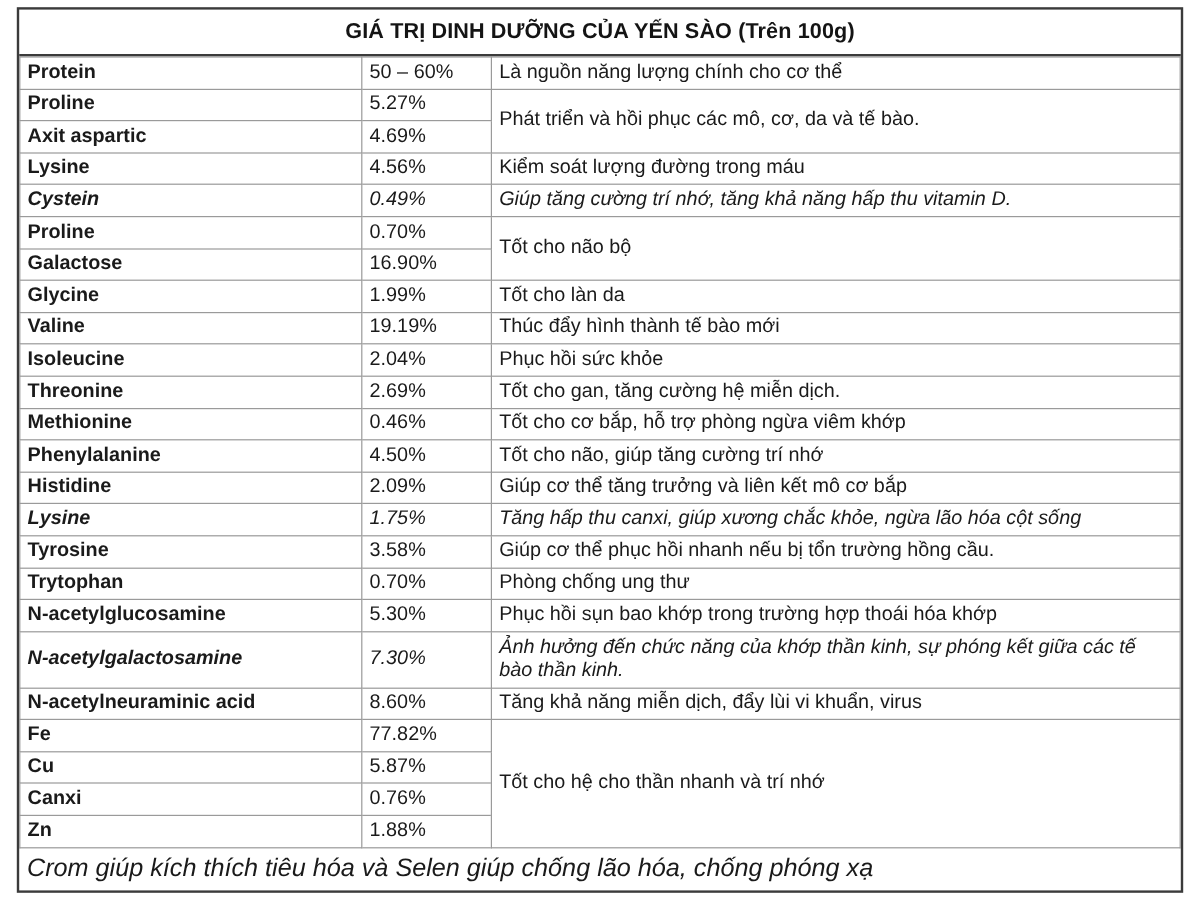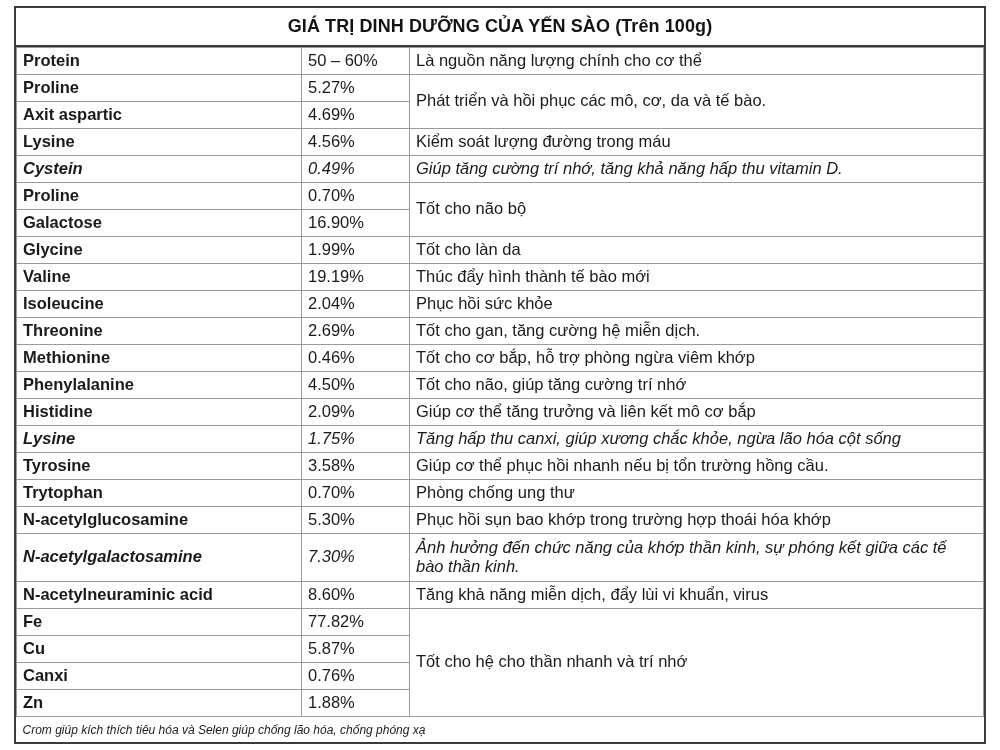--- a/index.html
+++ b/index.html
@@ -66,21 +66,21 @@
     border-right: none;
     font-weight: normal;
   }
   td.spanned {
     vertical-align: middle;
   }
   tr.footnote td {
     border: none;
     border-top: 1px solid #9a9a9a;
     font-style: italic;
-    font-size: 12px;
+    font-size: 21px;
     padding: 5px 6px 4px 6px;
   }
   .rowtall td { padding-top: 4px; padding-bottom: 4px; font-style: italic; }
 </style>
 </head>
 <body>
 
 <div class="page">
   <div class="frame">
     <div class="title">GIÁ TRỊ DINH DƯỠNG CỦA YẾN SÀO (Trên 100g)</div>

